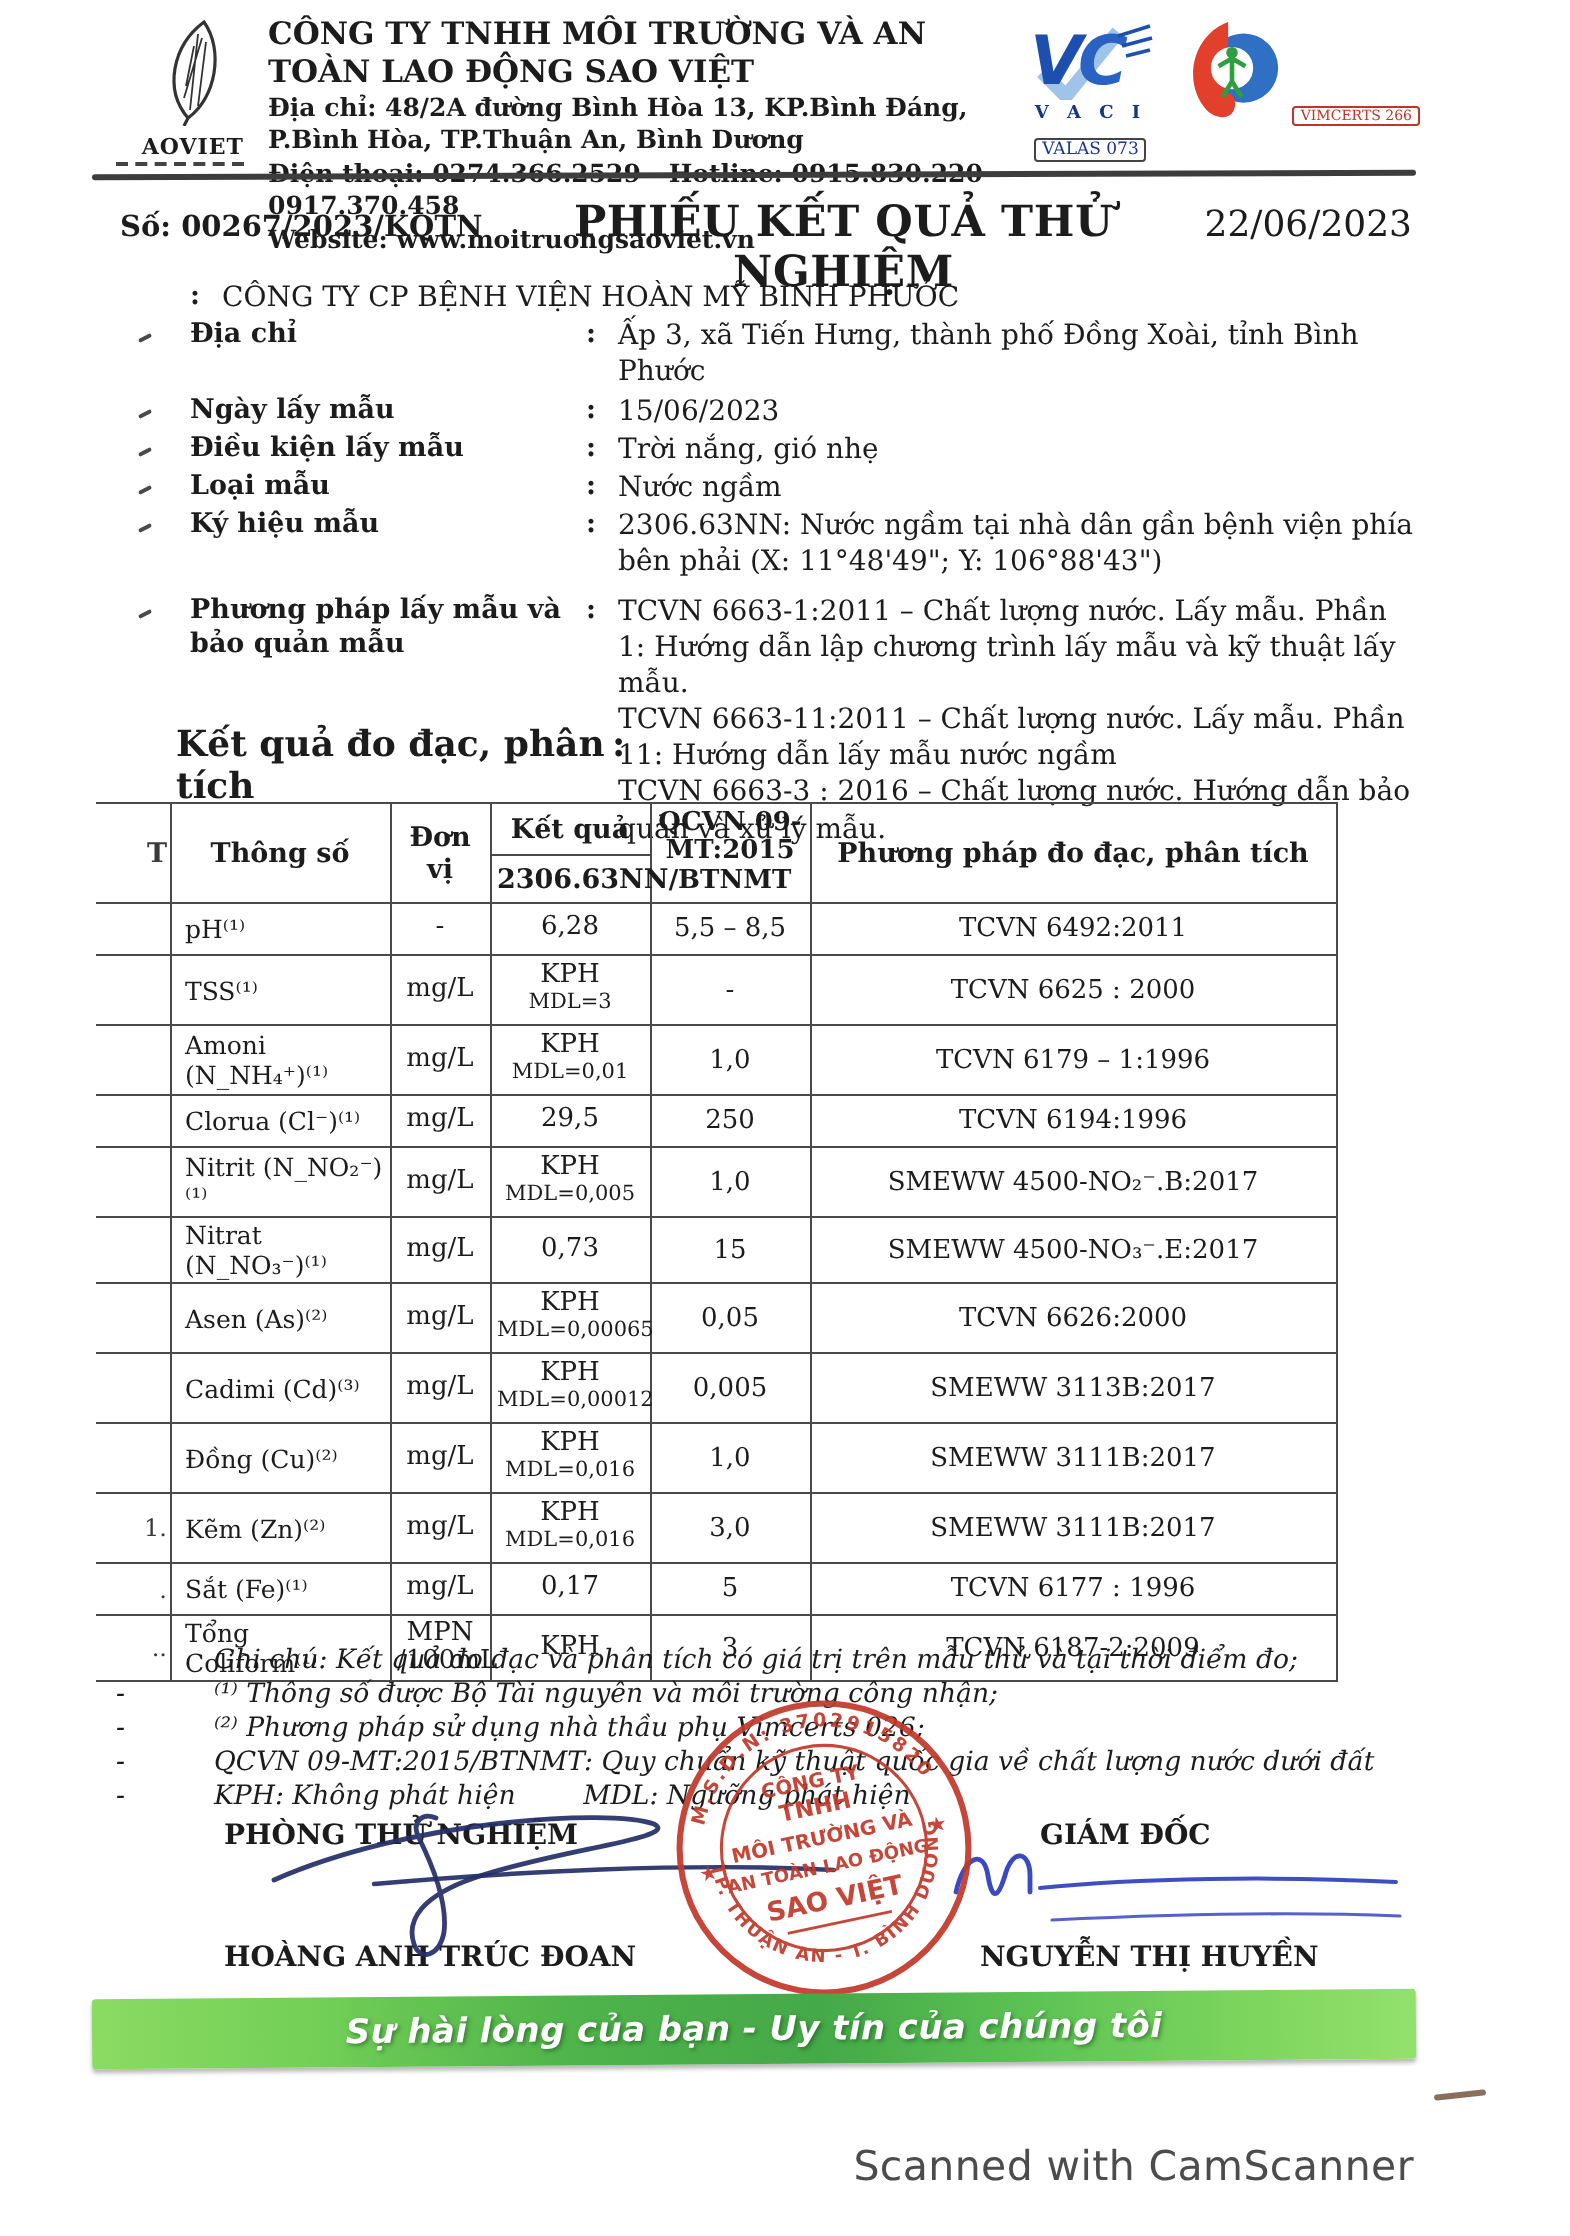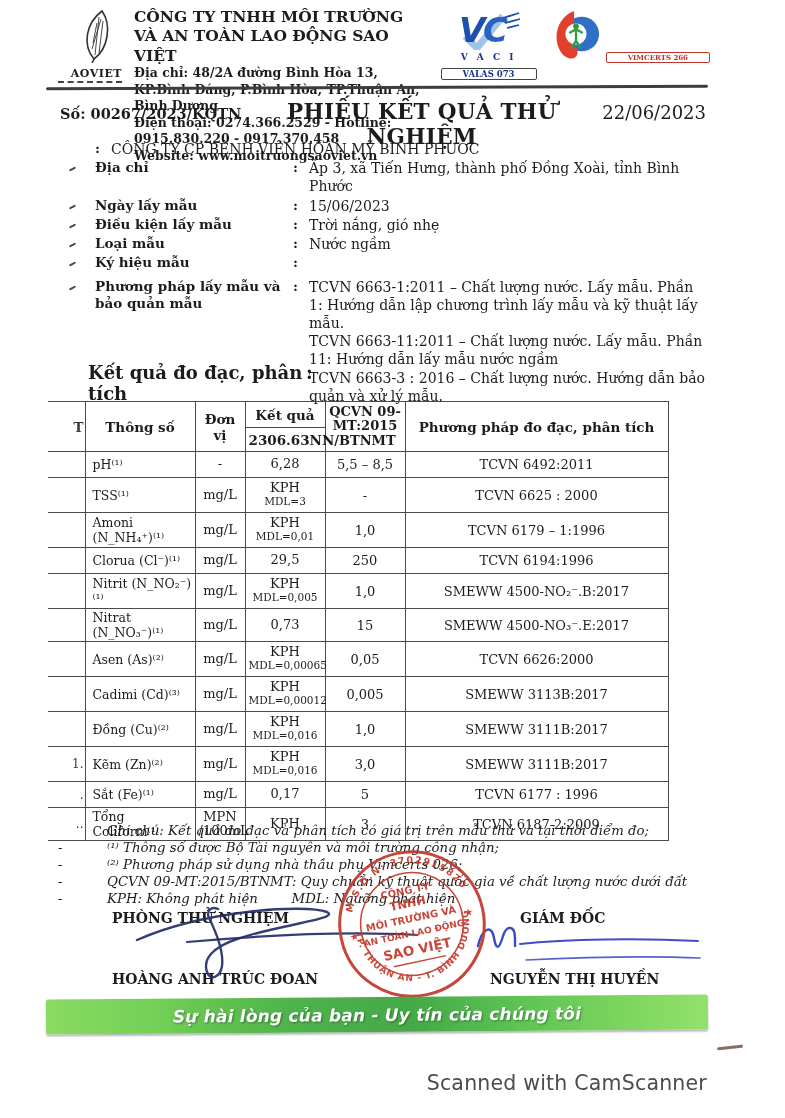--- a/index.html
+++ b/index.html
@@ -10,22 +10,22 @@
   
   .header-row{position:absolute;left:58px;top:6px;width:652px;display:flex;gap:12px;}
   .aoviet{width:64px;text-align:right;padding-top:3px;flex:0 0 auto;}
   .aoviet-name{font-size:11px;font-weight:bold;letter-spacing:.5px;border-bottom:2px dashed #444;padding-bottom:1px;}
   .company{flex:1;padding-top:1px;}
   .company-name{font-size:15.5px;font-weight:bold;line-height:1.25;}
   .company-line{font-size:12.5px;font-weight:600;line-height:1.32;}
   .cert-logos{display:flex;gap:14px;padding-top:4px;flex:0 0 auto;align-items:flex-start;}
   .cert{text-align:center;}
   .vaci-name{font-size:9px;font-weight:bold;letter-spacing:3px;color:#16348c;margin-top:-2px;}
-  .cert-box{display:inline-block;border:1px solid #444;font-size:8.5px;font-weight:bold;
-    padding:0 21px;border-radius:2px;margin-top:1px;color:#16348c;}
+  .cert-box{display:inline-block;border:1px solid #444;font-size:8.5px;font-weight:normal;
+    padding:0 3px;border-radius:2px;margin-top:1px;color:#16348c;}
   .cert-box.red{border-color:#c23328;color:#c23328;font-size:7px;}
   .divider{position:absolute;left:46px;top:86px;width:662px;height:3px;background:#3d3d3d;border-radius:2px;transform:rotate(-0.2deg);}
   
   .title-row{position:absolute;left:60px;top:99px;width:646px;display:flex;align-items:baseline;}
   .doc-number{font-size:14.5px;font-weight:bold;white-space:nowrap;}
   .doc-title{flex:1;text-align:center;font-size:21.5px;font-weight:bold;letter-spacing:.3px;}
   .doc-date{font-size:18px;font-weight:400;white-space:nowrap;}
   
   .fields{position:absolute;left:95px;top:140px;width:612px;}
   .field-row{display:flex;line-height:1.3;margin-bottom:1px;font-size:13.5px;}
@@ -149,20 +149,21 @@
         <div class="f-value">Trời nắng, gió nhẹ</div>
       </div>
       <div class="field-row">
         <div class="f-label">Loại mẫu<span class="tick"></span></div>
         <div class="f-colon">:</div>
         <div class="f-value">Nước ngầm</div>
       </div>
       <div class="field-row">
         <div class="f-label">Ký hiệu mẫu<span class="tick"></span></div>
         <div class="f-colon">:</div>
+        <div class="f-value">2306.63NN: Nước ngầm tại nhà dân gần bệnh viện phía bên phải (X: 11°48'49"; Y: 106°88'43")</div>
       </div>
       <div class="field-row method">
         <div class="f-label">Phương pháp lấy mẫu và bảo quản mẫu<span class="tick"></span></div>
         <div class="f-colon">:</div>
         <div class="f-value">TCVN 6663-1:2011 – Chất lượng nước. Lấy mẫu. Phần 1: Hướng dẫn lập chương trình lấy mẫu và kỹ thuật lấy mẫu.
 TCVN 6663-11:2011 – Chất lượng nước. Lấy mẫu. Phần 11: Hướng dẫn lấy mẫu nước ngầm
 TCVN 6663-3 : 2016 – Chất lượng nước. Hướng dẫn bảo quản và xử lý mẫu.</div>
       </div>
     </div>
 

